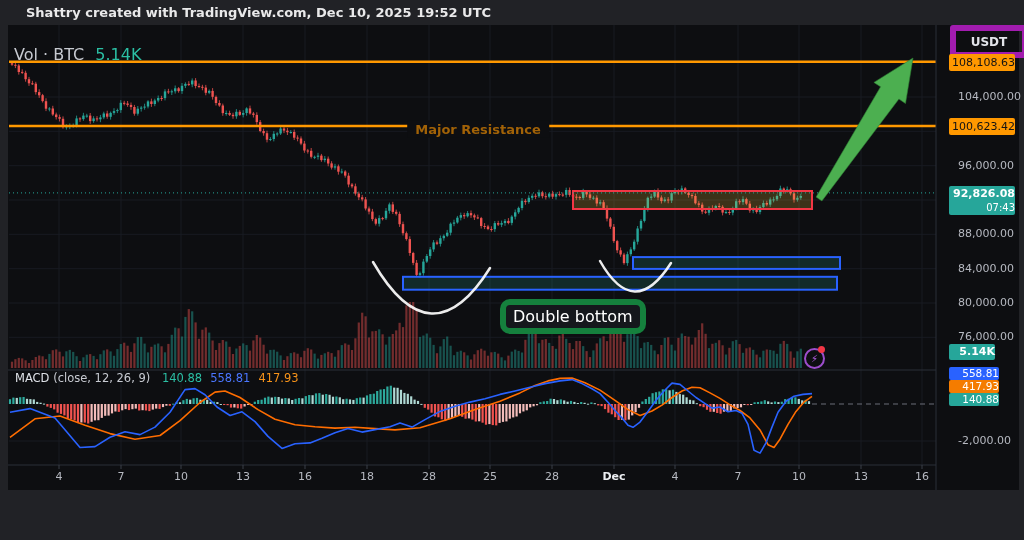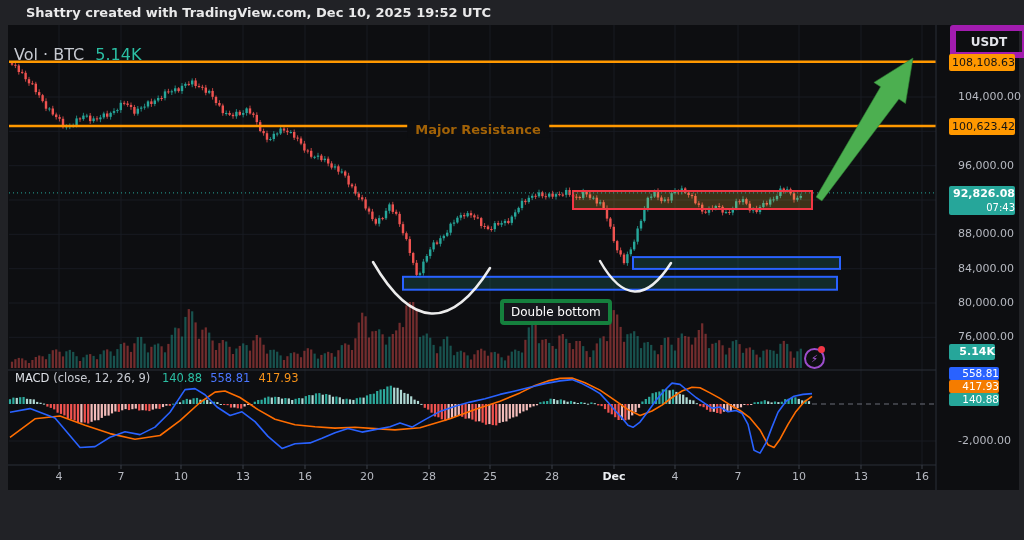--- a/index.html
+++ b/index.html
@@ -13,22 +13,22 @@
   .legend1{left:14px;top:29px;font-size:12px;color:#dfe2e8;white-space:nowrap;}
   .legend1 .v{color:#2bbfa4;}
   .legend1 .k{color:#c7cad1;margin-left:7px;}
   .legend2{left:14px;top:45px;font-size:16px;color:#c7cad1;white-space:nowrap;}
   .legend2 .v{color:#2bbfa4;margin-left:6px;}
   .macdlegend{left:15px;top:371px;font-size:11.5px;color:#dfe2e8;white-space:nowrap;}
   .macdlegend .p{color:#c7cad1;}
   .mv{margin-left:8px;}
   .res-label{top:129px;left:478px;transform:translate(-50%,-50%);background:#0d0e11;
              color:#a16207;font-size:13px;font-weight:700;padding:1px 8px;white-space:nowrap;}
-  .db-label{left:500px;top:299px;background:#15171c;border:4px solid #15803d;border-radius:4px;
-            color:#fff;font-size:12px;padding:2px 7px;white-space:nowrap;}
+  .db-label{left:500px;top:299px;background:#15171c;border:6px solid #15803d;border-radius:10px;
+            color:#fff;font-size:16px;padding:2px 7px;white-space:nowrap;}
   .usdt-btn{left:950px;top:25px;width:66px;height:21px;border:6px solid #a21caf;border-radius:3px;
             color:#e2e4e9;font-size:12px;font-weight:700;display:flex;align-items:center;justify-content:center;}
   .plabel{position:absolute;height:18px;line-height:18px;font-size:11px;color:#b6b9c1;left:958px;white-space:nowrap;}
   .pbox{position:absolute;left:949px;width:66px;border-radius:2px;text-align:right;white-space:nowrap;}
   .pbox.orange{background:#ff9800;color:#131313;height:17px;line-height:17px;font-size:11px;}
   .pbox.last{background:#26a69a;color:#fff;height:29px;font-size:11px;line-height:1.3;padding-top:1px;box-sizing:border-box;font-weight:600;}
   .pbox.last .sub{font-weight:400;font-size:10px;}
   .pbox.vol{background:#26a69a;color:#fff;width:46px;height:16px;line-height:16px;font-size:11px;font-weight:600;}
   .pbox.m{width:50px;height:12.5px;line-height:12.5px;font-size:10.5px;color:#fff;}
   .tlabel{position:absolute;top:470px;transform:translateX(-50%);font-size:11px;color:#b6b9c1;}
@@ -1074,21 +1074,21 @@
       <div class="pbox m" style="top: 380px; background: rgb(245, 124, 0);">417.93</div>
       <div class="pbox m" style="top: 393px; background: rgb(38, 166, 154);">140.88</div>
       <div class="plabel" style="top: 432px;">-2,000.00</div>
     </div>
   <div class="abs time-layer" id="time-axis">
       <span class="tlabel" style="left: 59px;">4</span>
       <span class="tlabel" style="left: 121px;">7</span>
       <span class="tlabel" style="left: 181px;">10</span>
       <span class="tlabel" style="left: 243px;">13</span>
       <span class="tlabel" style="left: 305px;">16</span>
-      <span class="tlabel" style="left: 367px;">20</span>
+      <span class="tlabel" style="left: 367px;">18</span>
       <span class="tlabel" style="left: 429px;">28</span>
       <span class="tlabel" style="left: 490px;">25</span>
       <span class="tlabel" style="left: 552px;">28</span>
       <span class="tlabel bold" style="left: 614px;">Dec</span>
       <span class="tlabel" style="left: 675px;">4</span>
       <span class="tlabel" style="left: 738px;">7</span>
       <span class="tlabel" style="left: 799px;">10</span>
       <span class="tlabel" style="left: 861px;">13</span>
       <span class="tlabel" style="left: 922px;">16</span>
     </div>

